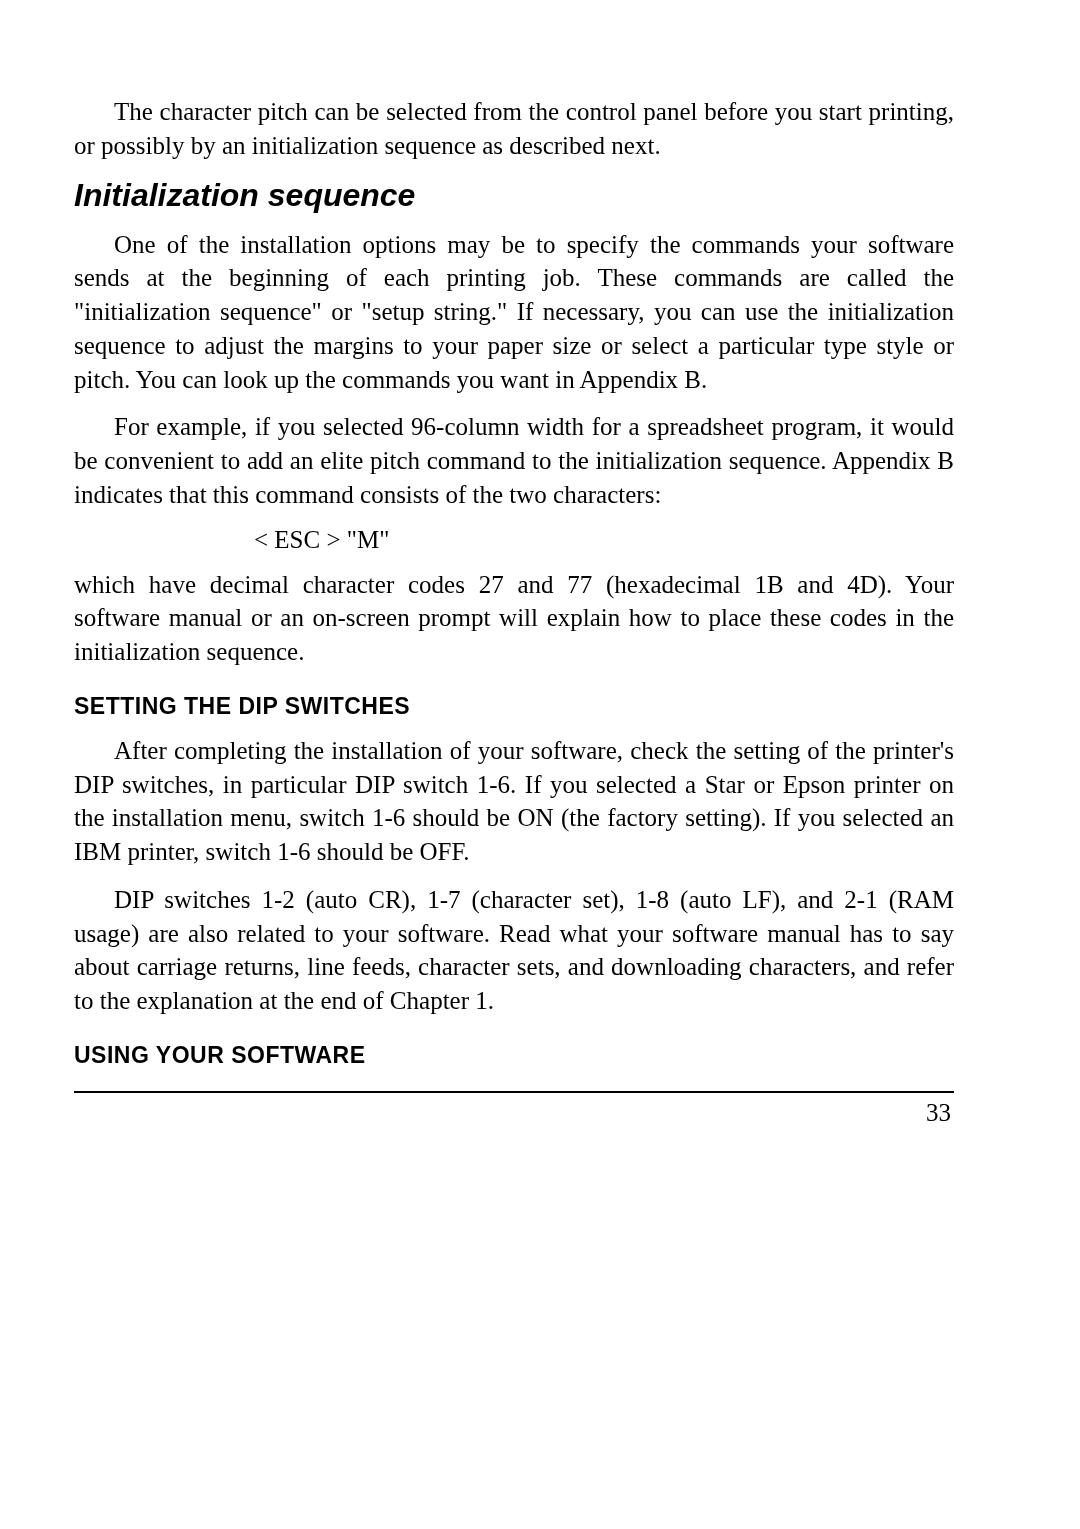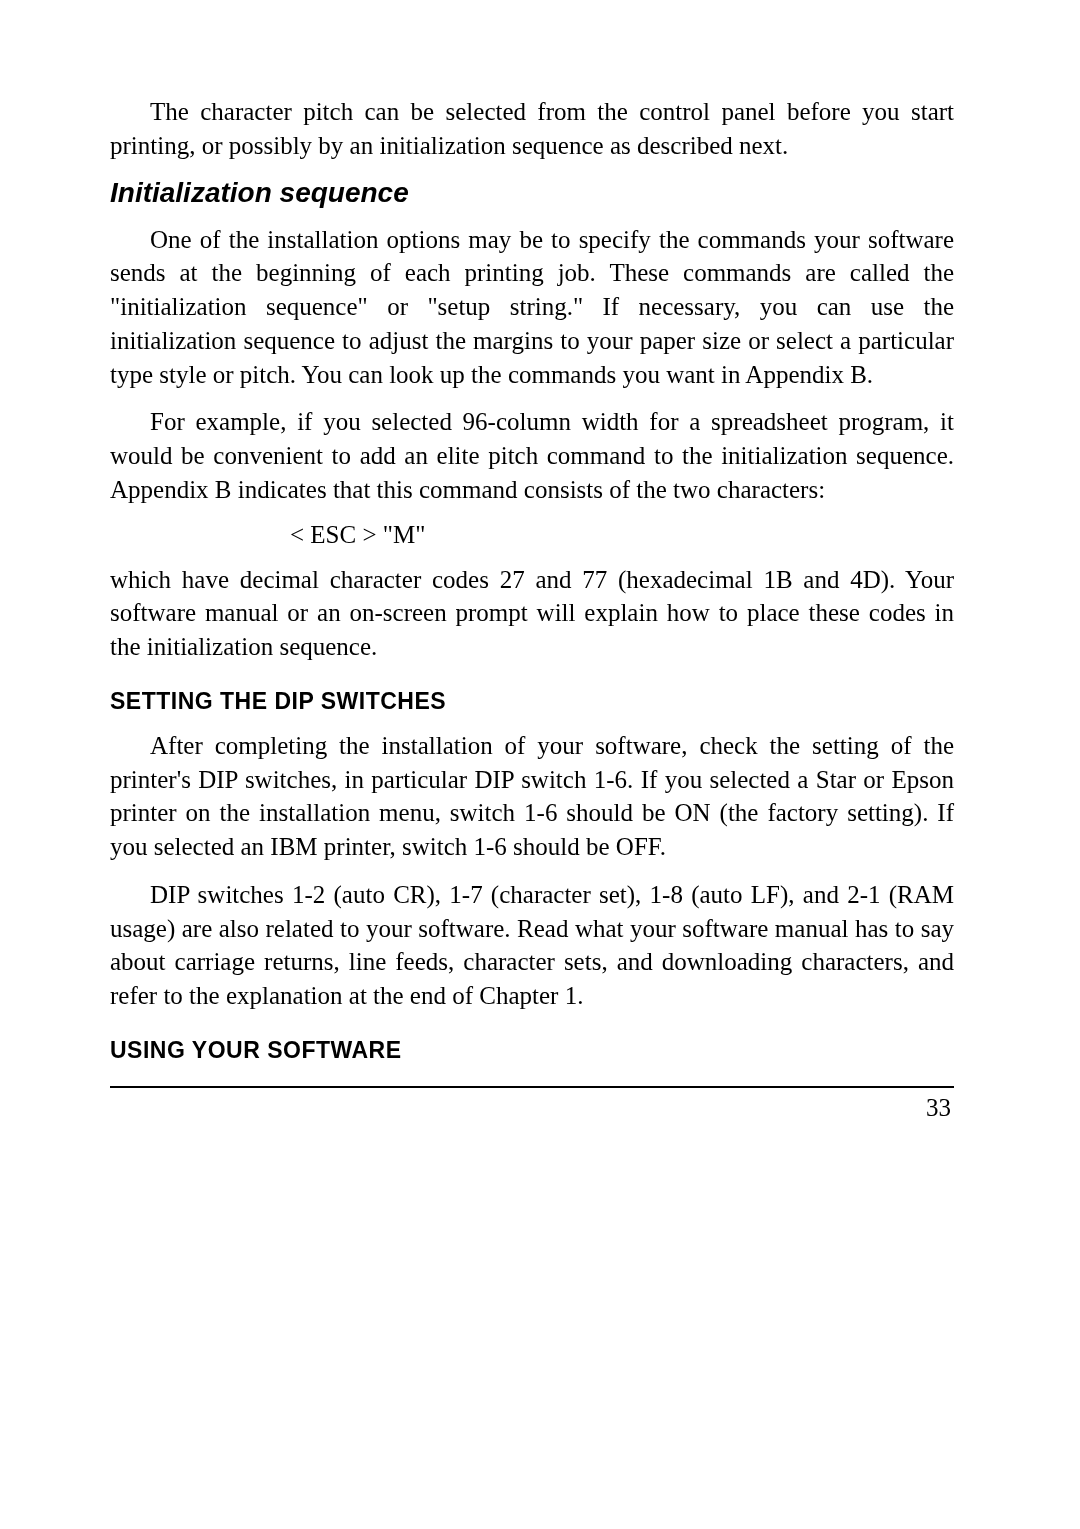--- a/index.html
+++ b/index.html
@@ -6,37 +6,37 @@
     margin: 0;
     padding: 0;
     background: #fff;
     font-family: "Times New Roman", Times, serif;
     color: #000;
   }
   .page {
     width: 1044px;
     height: 1529px;
     box-sizing: border-box;
-    padding: 95px 90px 60px 110px;
+    padding: 95px 90px 60px 74px;
     position: relative;
   }
   .body-text {
     font-size: 25px;
     line-height: 1.35;
     text-align: justify;
     margin: 0 0 14px 0;
   }
   .body-text.indent {
     text-indent: 40px;
   }
   .heading-italic {
     font-family: Arial, Helvetica, sans-serif;
     font-weight: bold;
     font-style: italic;
-    font-size: 28px;
+    font-size: 32px;
     margin: 4px 0 14px 0;
   }
   .heading-bold {
     font-family: Arial, Helvetica, sans-serif;
     font-weight: bold;
     font-size: 23px;
     letter-spacing: 0.5px;
     margin: 24px 0 14px 0;
   }
   .code-line {

